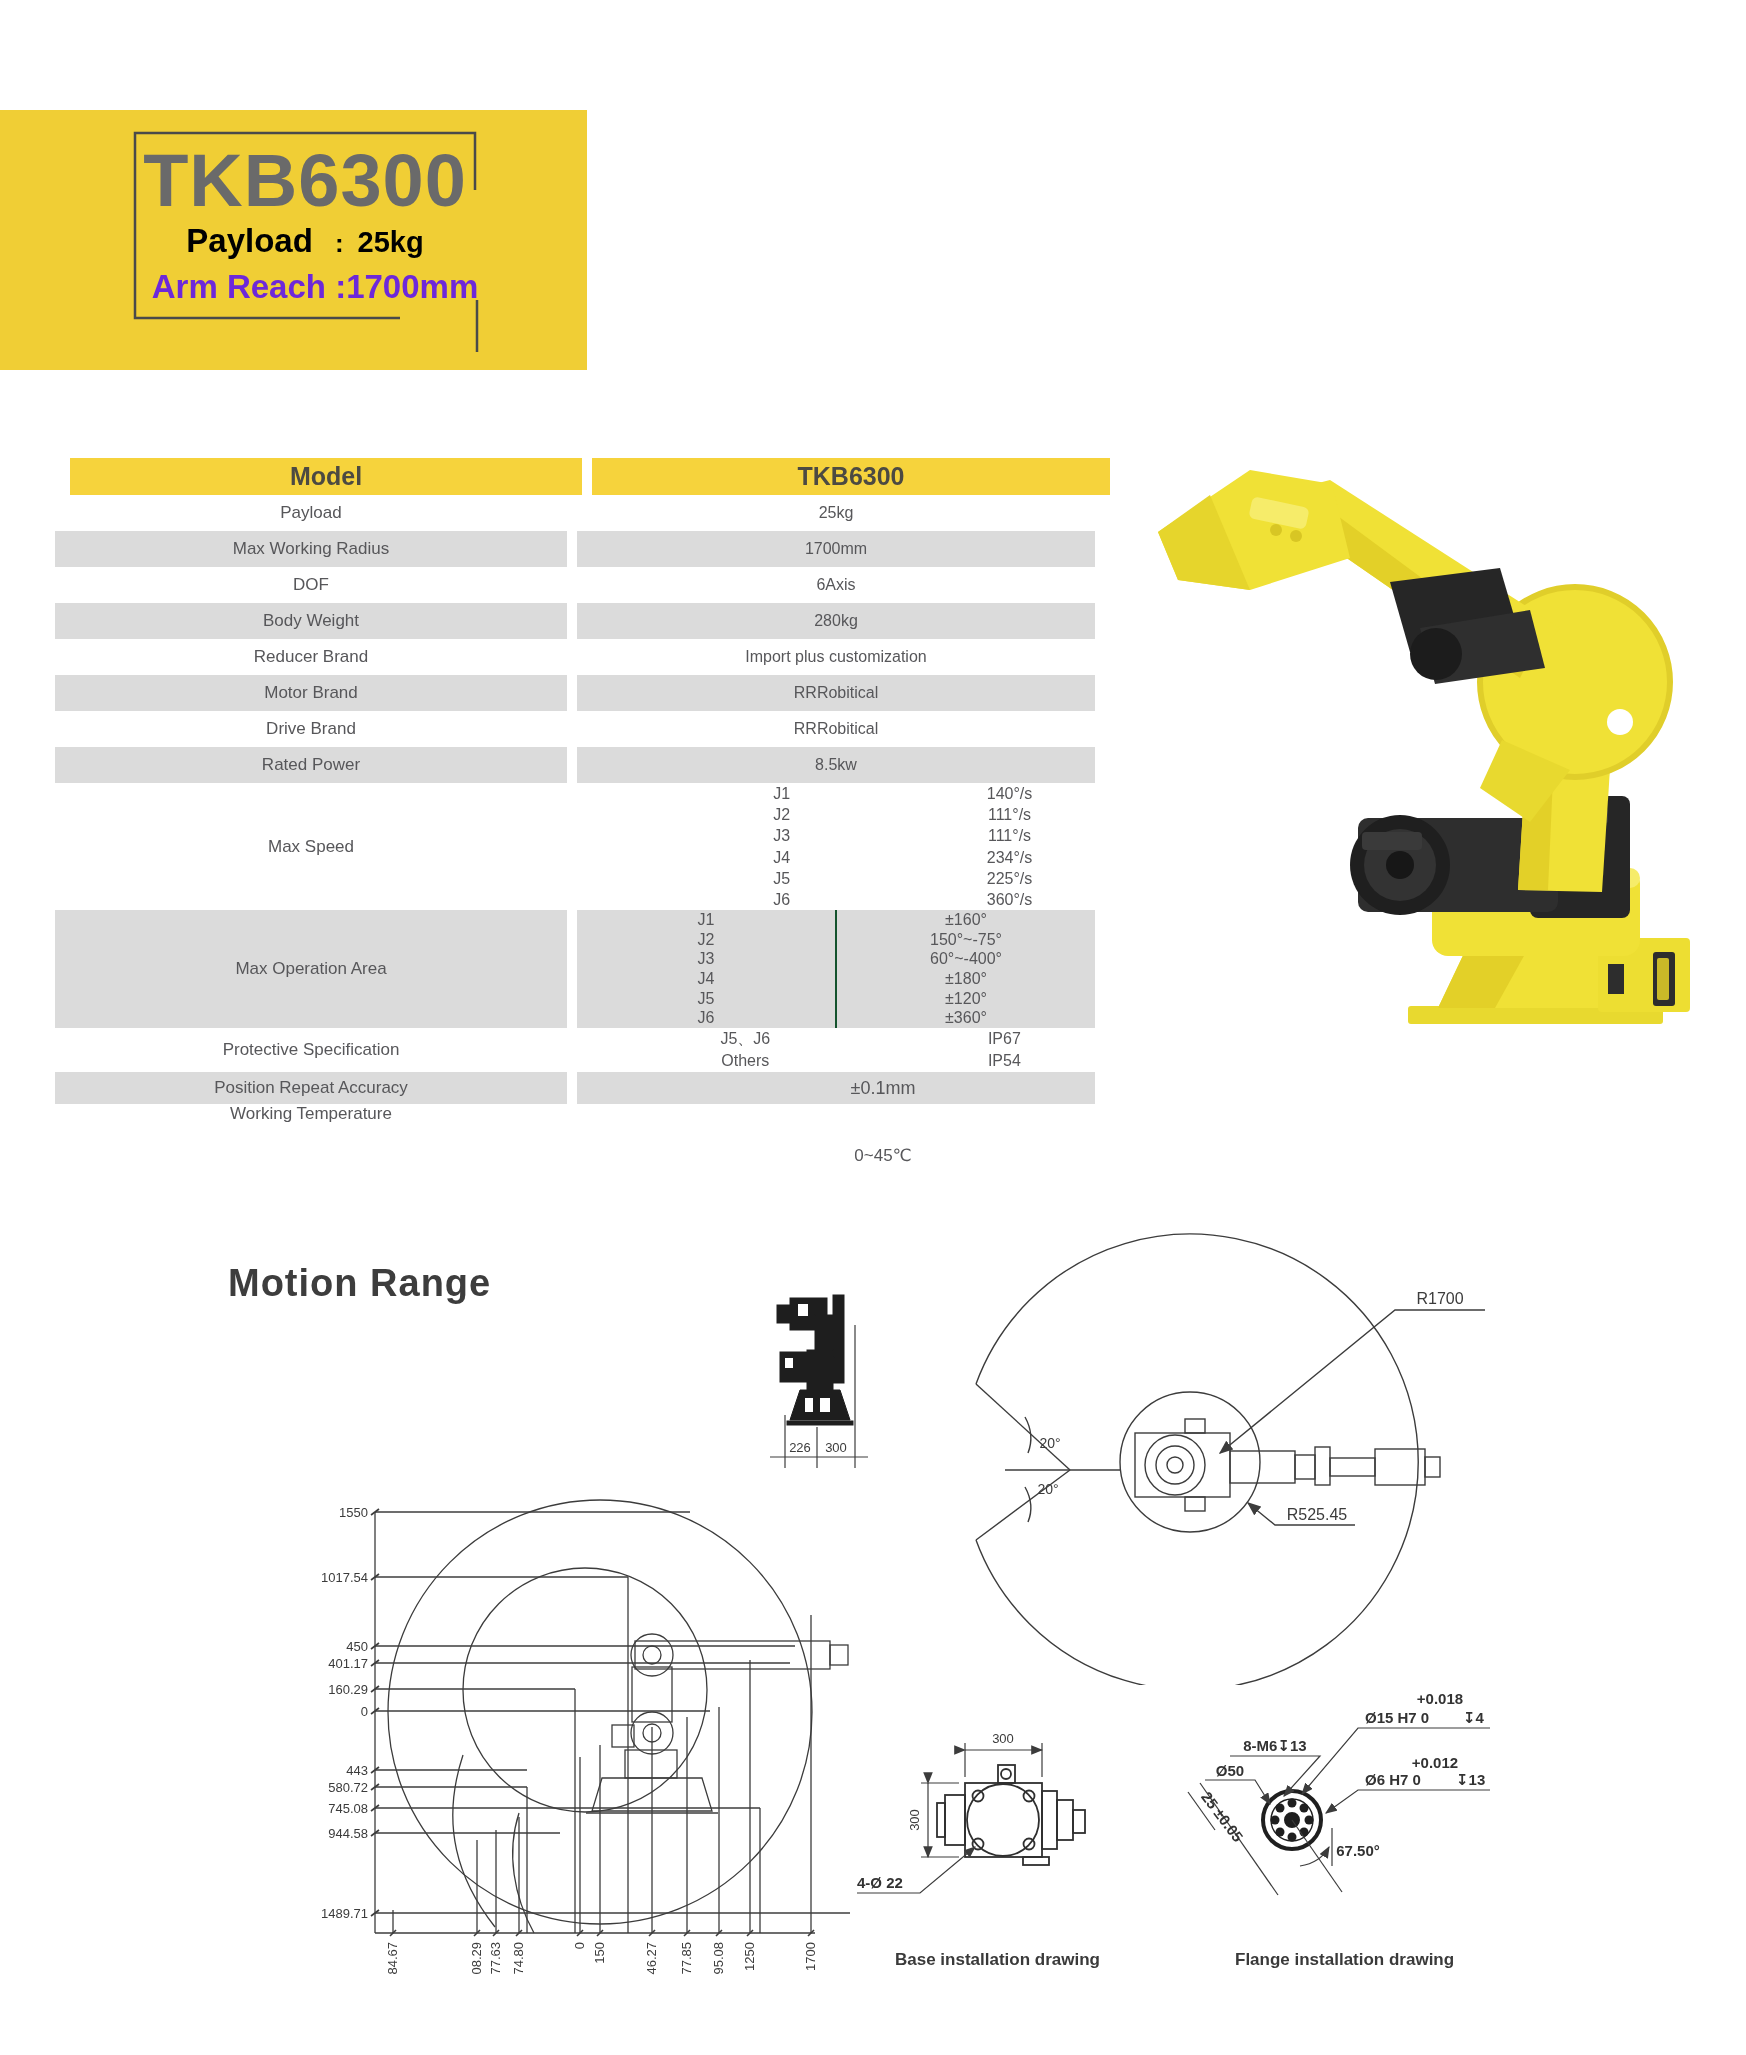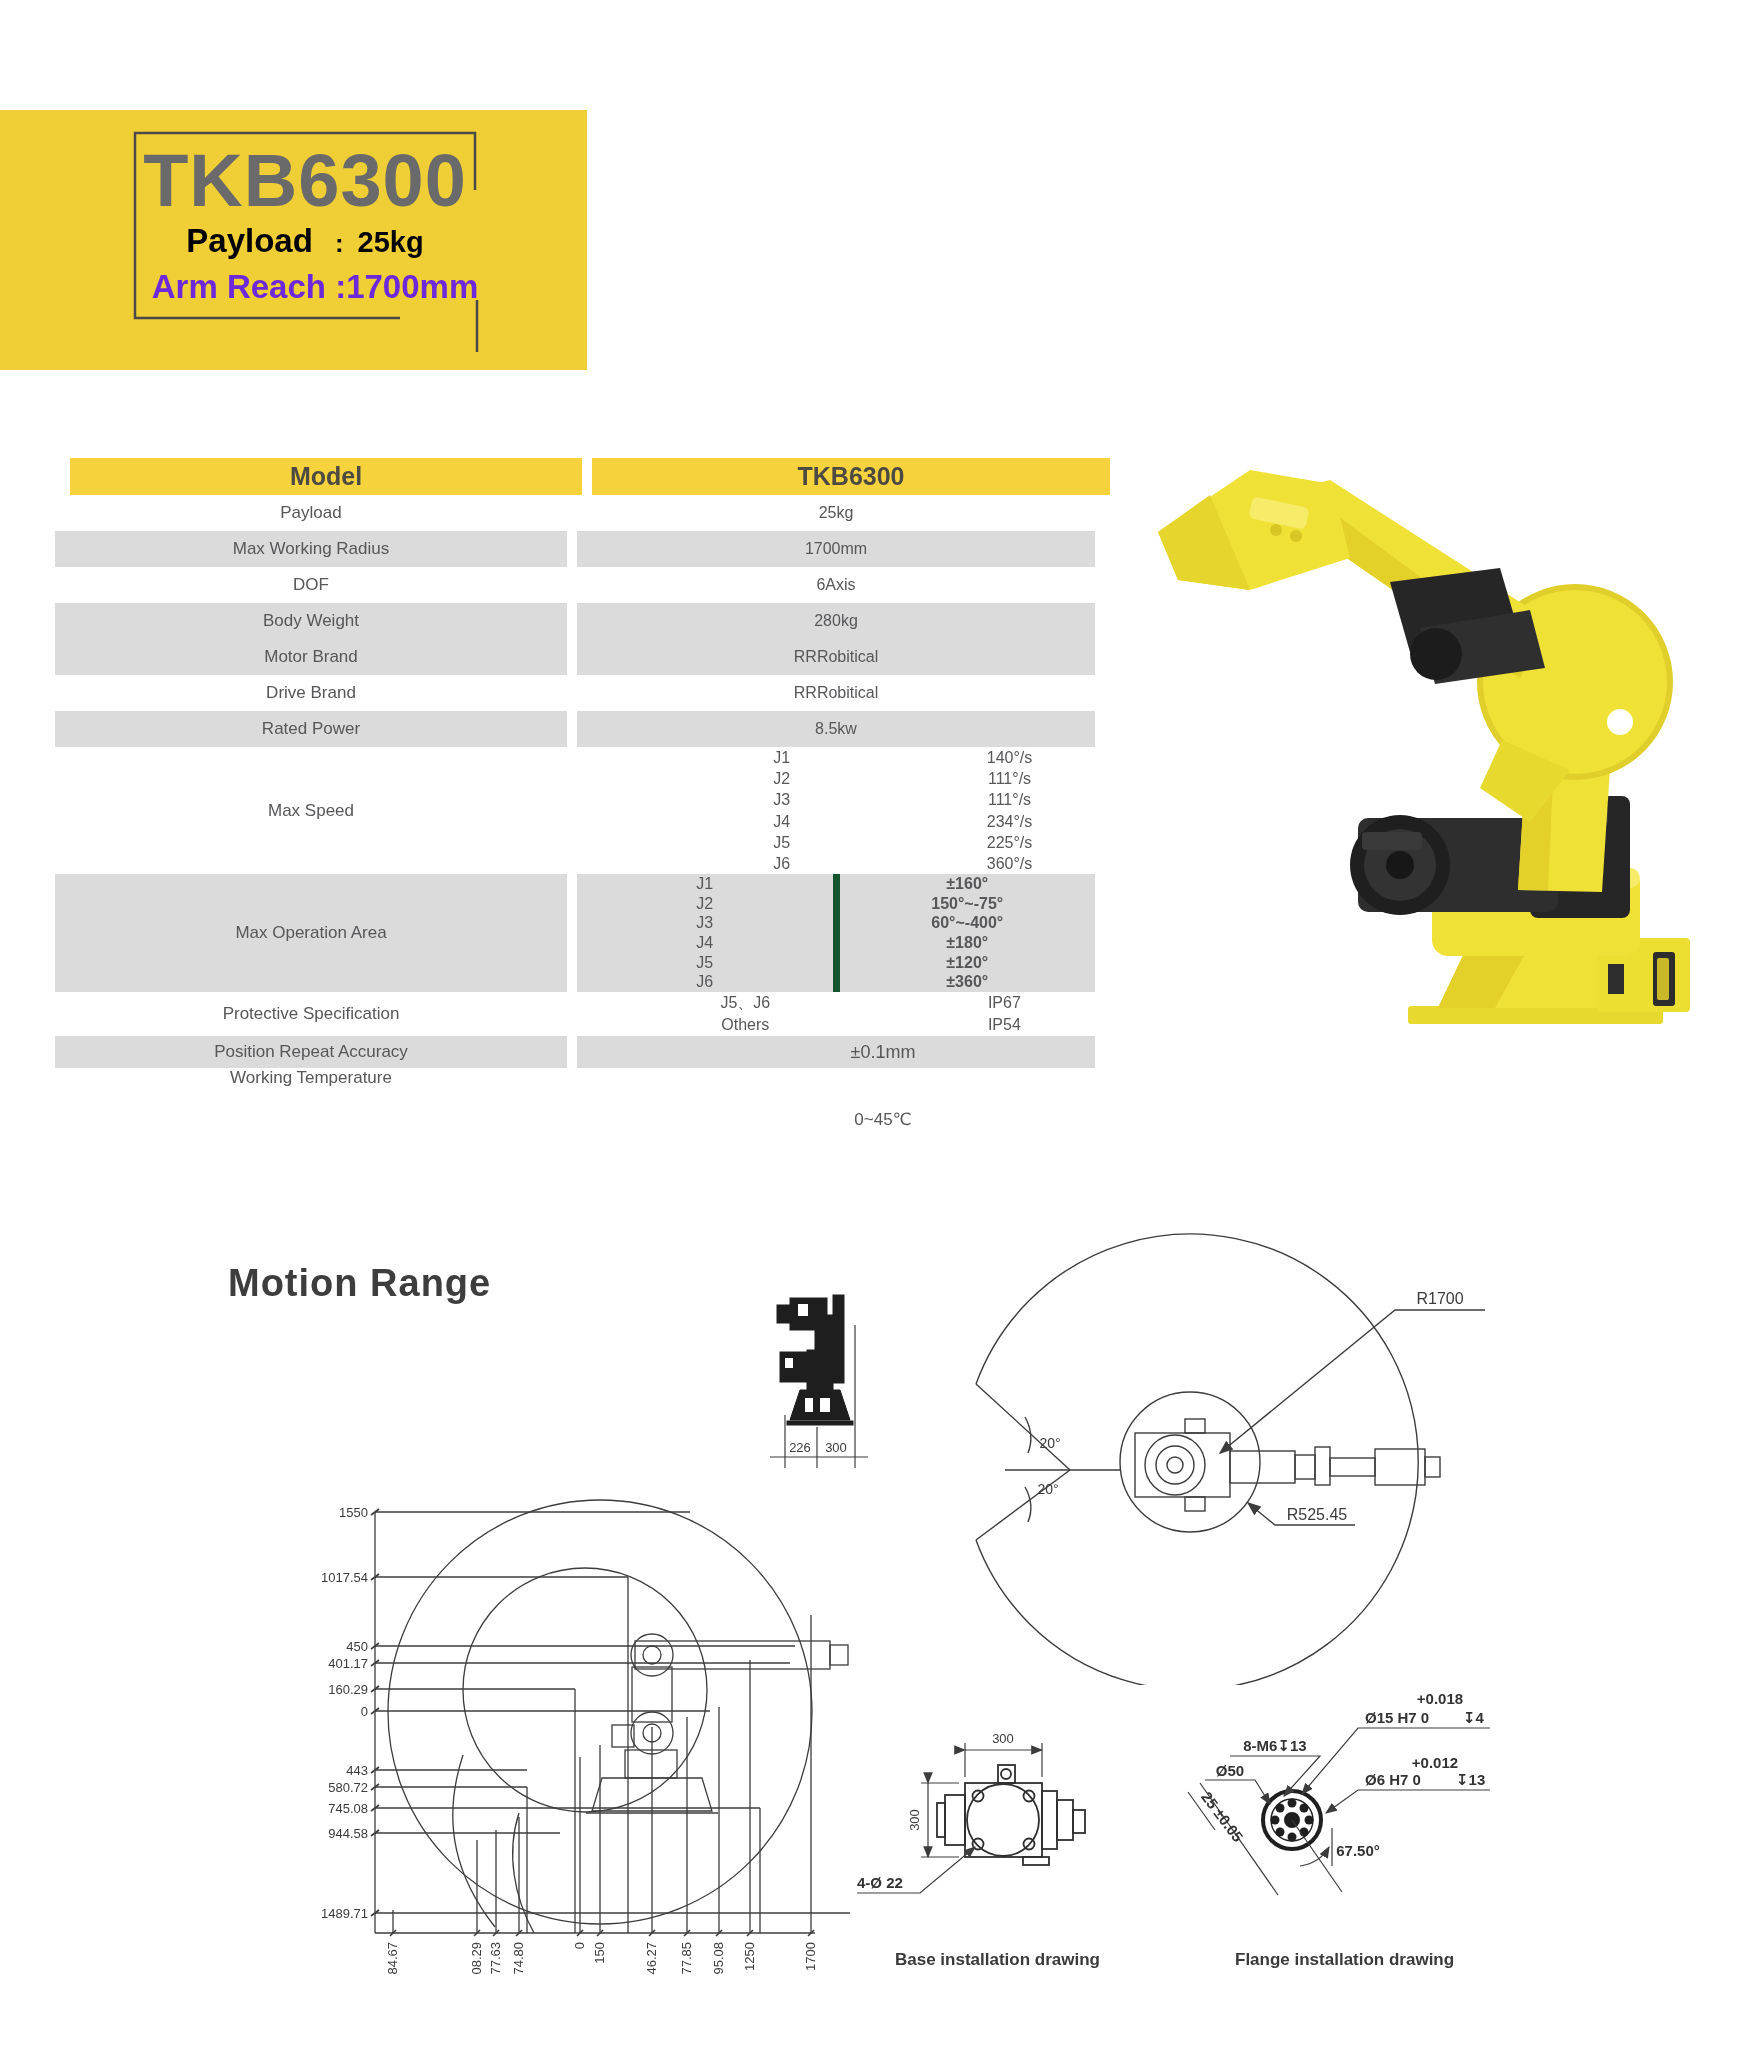--- a/index.html
+++ b/index.html
@@ -33,21 +33,21 @@
   
   .h127{height:127px;}
   .colstack{display:block;width:518px;}
   .sline{position:relative;height:21.2px;line-height:21.2px;font-size:16px;}
   .sline .sj{position:absolute;left:0;width:79%;text-align:center;}
   .sline .sv{position:absolute;left:67%;width:33%;text-align:center;}
   
   .h118{height:118px;}
   .oparea{display:flex;width:518px;height:118px;}
   .op-col{width:50%;display:flex;flex-direction:column;justify-content:center;}
-  .op-col.right{border-left:7px solid #14532d;font-weight:bold;}
+  .op-col.right{border-left:2px solid #14532d;}
   .oline{height:19.6px;line-height:19.6px;font-size:16px;text-align:center;}
   
   .h44{height:44px;}
   .pline{position:relative;height:22px;line-height:22px;font-size:16px;}
   .pline .pk{position:absolute;left:0;width:65%;text-align:center;}
   .pline .pv{position:absolute;left:65%;width:35%;text-align:center;}
   .h32{height:32px;}
   .h80{height:80px;align-items:flex-start;}
   .h80 .cl{height:80px;align-items:flex-start;box-sizing:border-box;}
   .voff{display:inline-block;transform:translateX(47px);font-size:17px;}
@@ -100,20 +100,25 @@
     </div>
     <div class="trow h36">
       <div class="cl">DOF</div>
         <div class="gut"></div>
       <div class="cr val">6Axis</div>
     </div>
     <div class="trow h36">
       <div class="cl bgg">Body Weight</div>
         <div class="gut"></div>
       <div class="cr bgg val">280kg</div>
+    </div>
+    <div class="trow h36">
+      <div class="cl">Reducer Brand</div>
+        <div class="gut"></div>
+      <div class="cr val">Import plus customization</div>
     </div>
     <div class="trow h36">
       <div class="cl bgg">Motor Brand</div>
         <div class="gut"></div>
       <div class="cr bgg val">RRRobitical</div>
     </div>
     <div class="trow h36">
       <div class="cl">Drive Brand</div>
         <div class="gut"></div>
       <div class="cr val">RRRobitical</div>

